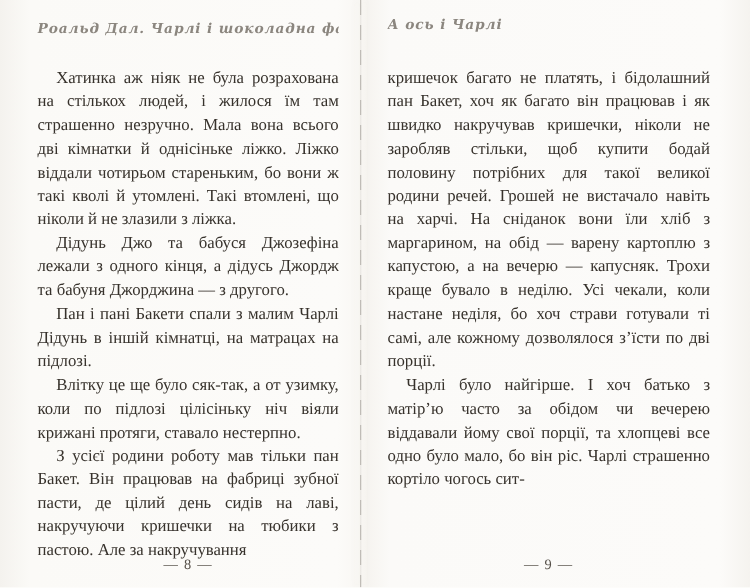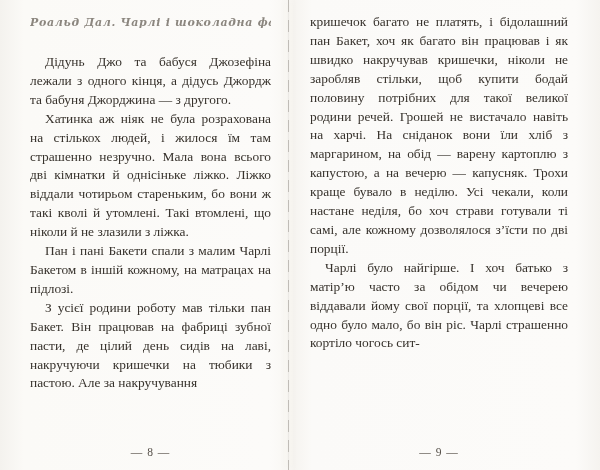--- a/index.html
+++ b/index.html
@@ -92,29 +92,31 @@
 </head>
 <body>
 
 <div class="spread">
 
   <div class="gutter-line"></div>
 
   <div class="page page-left">
     <div class="running-header">Роальд Дал. Чарлі і шоколадна фабрика</div>
     <div class="page-body">
+        <p class="para">Хатинка аж ніяк не була розрахована на стількох людей, і жилося їм там страшенно незручно. Мала вона всього дві кімнатки й однісіньке ліжко. Ліжко віддали чотирьом стареньким, бо вони ж такі кволі й утомлені. Такі втомлені, що ніколи й не злазили з ліжка.</p>
         <p class="para">Дідунь Джо та бабуся Джозефіна лежали з одного кінця, а дідусь Джордж та бабуня Джорджина — з другого.</p>
-        <p class="para">Хатинка аж ніяк не була розрахована на стількох людей, і жилося їм там страшенно незручно. Мала вона всього дві кімнатки й однісіньке ліжко. Ліжко віддали чотирьом стареньким, бо вони ж такі кволі й утомлені. Такі втомлені, що ніколи й не злазили з ліжка.</p>
-        <p class="para">Пан і пані Бакети спали з малим Чарлі Бакетом в іншій кожному, на матрацах на підлозі.</p>
+        <p class="para">Пан і пані Бакети спали з малим Чарлі Дідунь в іншій кімнатці, на матрацах на підлозі.</p>
+        <p class="para">Влітку це ще було сяк-так, а от узимку, коли по підлозі цілісіньку ніч віяли крижані протяги, ставало нестерпно.</p>
         <p class="para">З усієї родини роботу мав тільки пан Бакет. Він працював на фабриці зубної пасти, де цілий день сидів на лаві, накручуючи кришечки на тюбики з пастою. Але за накручування</p>
       </div>
     <div class="page-number">— 8 —</div>
   </div>
 
   <div class="page page-right">
+    <div class="running-header">А ось і Чарлі</div>
     <div class="page-body">
         <p class="para no-indent">кришечок багато не платять, і бідолашний пан Бакет, хоч як багато він працював і як швидко накручував кришечки, ніколи не заробляв стільки, щоб купити бодай половину потрібних для такої великої родини речей. Грошей не вистачало навіть на харчі. На сніданок вони їли хліб з маргарином, на обід — варену картоплю з капустою, а на вечерю — капусняк. Трохи краще бувало в неділю. Усі чекали, коли настане неділя, бо хоч страви готували ті самі, але кожному дозволялося з’їсти по дві порції.</p>
         <p class="para">Чарлі було найгірше. І хоч батько з матір’ю часто за обідом чи вечерею віддавали йому свої порції, та хлопцеві все одно було мало, бо він ріс. Чарлі страшенно кортіло чогось сит-</p>
       </div>
     <div class="page-number">— 9 —</div>
   </div>
 
 </div>
 
 </body></html>

